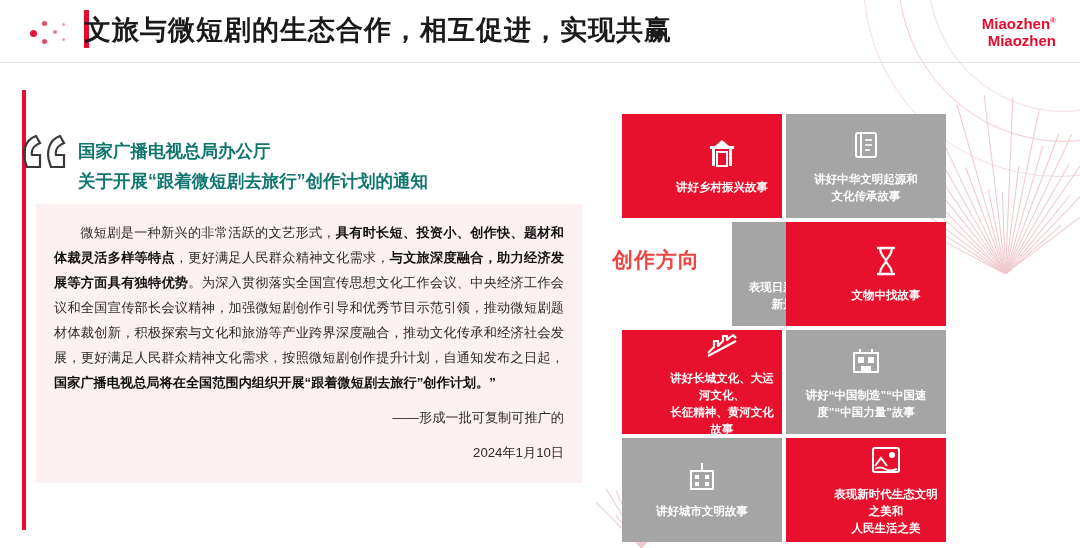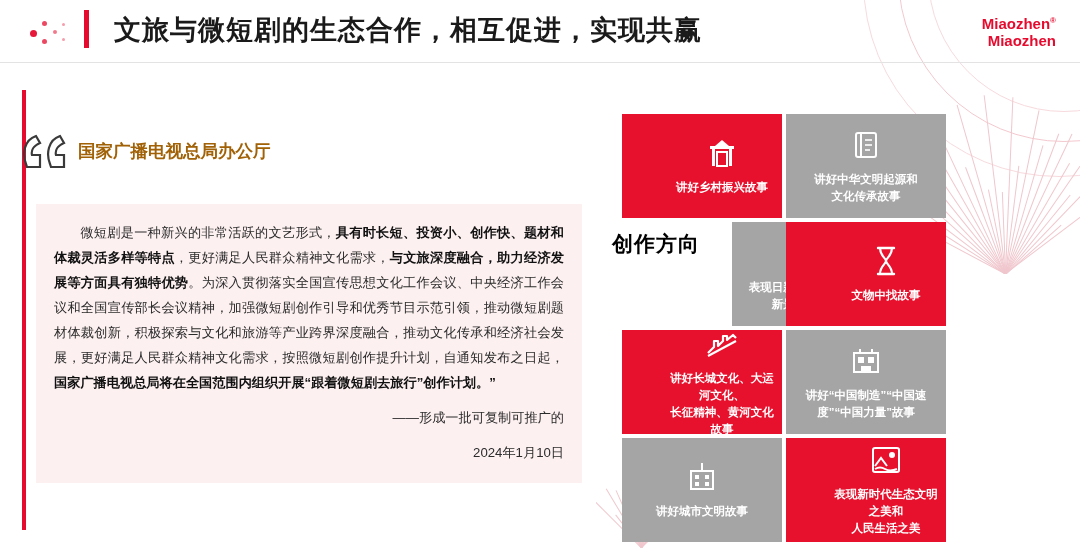--- a/index.html
+++ b/index.html
@@ -51,21 +51,21 @@
   .header-bar {
     position: absolute;
     left: 84px;
     top: 10px;
     width: 5px;
     height: 38px;
     background: #e60b2e;
   }
   .header-title {
     position: absolute;
-    left: 114px;
+    left: 84px;
     top: 12px;
     font-size: 27px;
     font-weight: bold;
     color: #1a1a1a;
     letter-spacing: 1px;
     white-space: nowrap;
   }
   .header-rule {
     position: absolute;
     left: 0;
@@ -143,21 +143,21 @@
   }
   .quote-mark svg { display: block; }
 
   .doc-title {
     position: absolute;
     left: 56px;
     top: 36px;
     width: 500px;
     font-size: 17.5px;
     font-weight: bold;
-    color: #a16207;
+    color: #0f766e;
     line-height: 30px;
   }
 
   .body-box {
     position: absolute;
     left: 14px;
     top: 104px;
     width: 546px;
     background: #fdf0f1;
     padding: 16px 18px 18px 18px;
@@ -230,24 +230,24 @@
   .c3 { grid-column: 1; grid-row: 2; margin-left: 110px; width: 160px; }
   .c4 { grid-column: 2; grid-row: 2; }
   .c5 { grid-column: 1; grid-row: 3; }
   .c6 { grid-column: 2; grid-row: 3; }
   .c7 { grid-column: 1; grid-row: 4; text-align: center; }
   .c8 { grid-column: 2; grid-row: 4; }
 
   .section-label {
     position: absolute;
     left: -10px;
-    top: 142px;
+    top: 158px;
     font-size: 21px;
     font-weight: bold;
-    color: #000000;
+    color: #ef4444;
     letter-spacing: 1px;
   }
 
   .ray-bottom {
     position: absolute;
     left: 596px;
     top: 470px;
     width: 90px;
     height: 78px;
     overflow: hidden;
@@ -331,20 +331,21 @@
 
     <div class="quote-mark">
       <svg width="46" height="34" viewBox="0 0 46 34">
         <path d="M4 30 C0 20 2 6 14 2 L18 9 C11 12 9 17 10 21 L18 21 L18 33 L5 33 Z" fill="none" stroke="#3a3a3a" stroke-width="2.2"></path>
         <path d="M28 30 C24 20 26 6 38 2 L42 9 C35 12 33 17 34 21 L42 21 L42 33 L29 33 Z" fill="none" stroke="#3a3a3a" stroke-width="2.2"></path>
       </svg>
     </div>
 
     <div class="doc-title">
       <div>国家广播电视总局办公厅</div>
+      <div>关于开展“跟着微短剧去旅行”创作计划的通知</div>
     </div>
 
     <div class="body-box">
       <p id="para1"><span>微短剧是一种新兴的非常活跃的文艺形式，</span><b>具有时长短、投资小、创作快、题材和体裁灵活多样等特点</b><span>，更好满足人民群众精神文化需求，</span><b>与文旅深度融合，助力经济发展等方面具有独特优势</b><span>。为深入贯彻落实全国宣传思想文化工作会议、中央经济工作会议和全国宣传部长会议精神，加强微短剧创作引导和优秀节目示范引领，推动微短剧题材体裁创新，积极探索与文化和旅游等产业跨界深度融合，推动文化传承和经济社会发展，更好满足人民群众精神文化需求，按照微短剧创作提升计划，自通知发布之日起，</span><b>国家广播电视总局将在全国范围内组织开展“跟着微短剧去旅行”创作计划。”</b></p>
       <div class="sig">——形成一批可复制可推广的</div>
       <div class="sig">2024年1月10日</div>
     </div>
   </div>
 
   <div class="right-panel">

